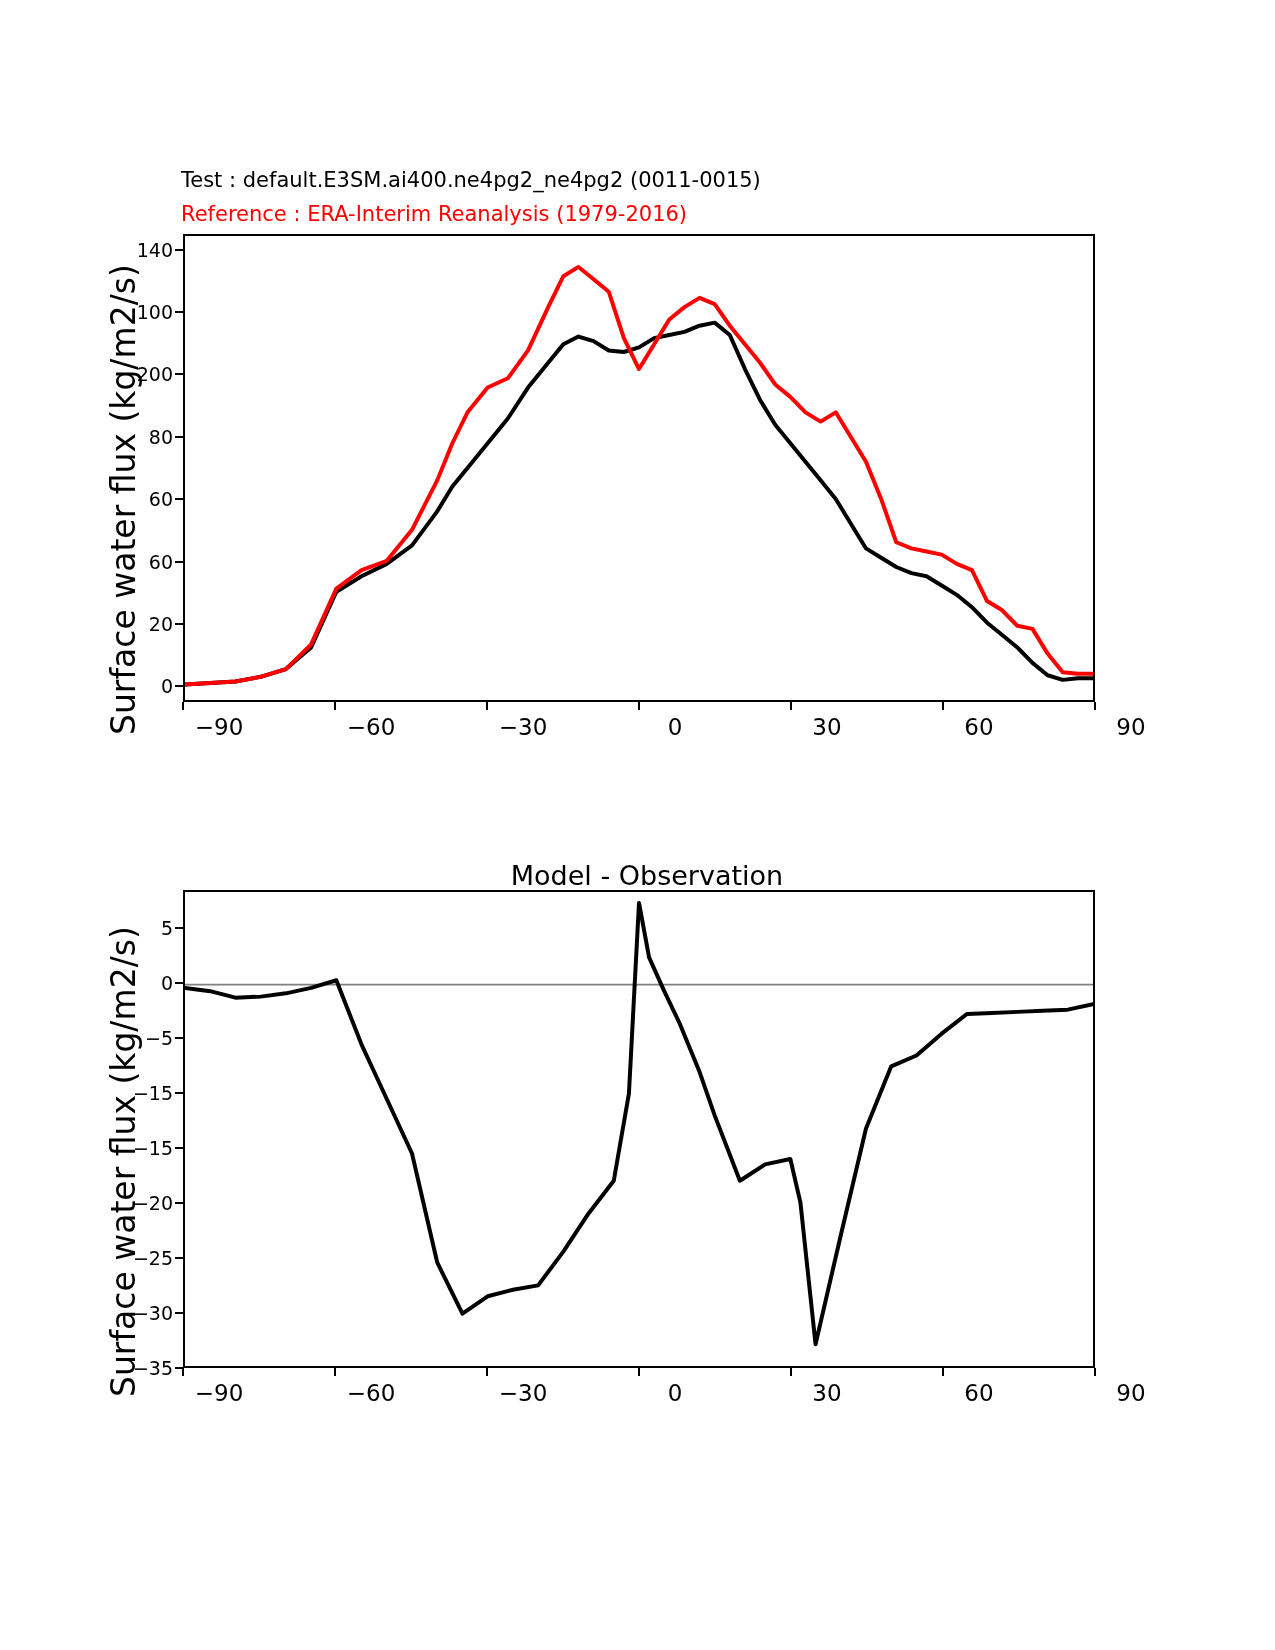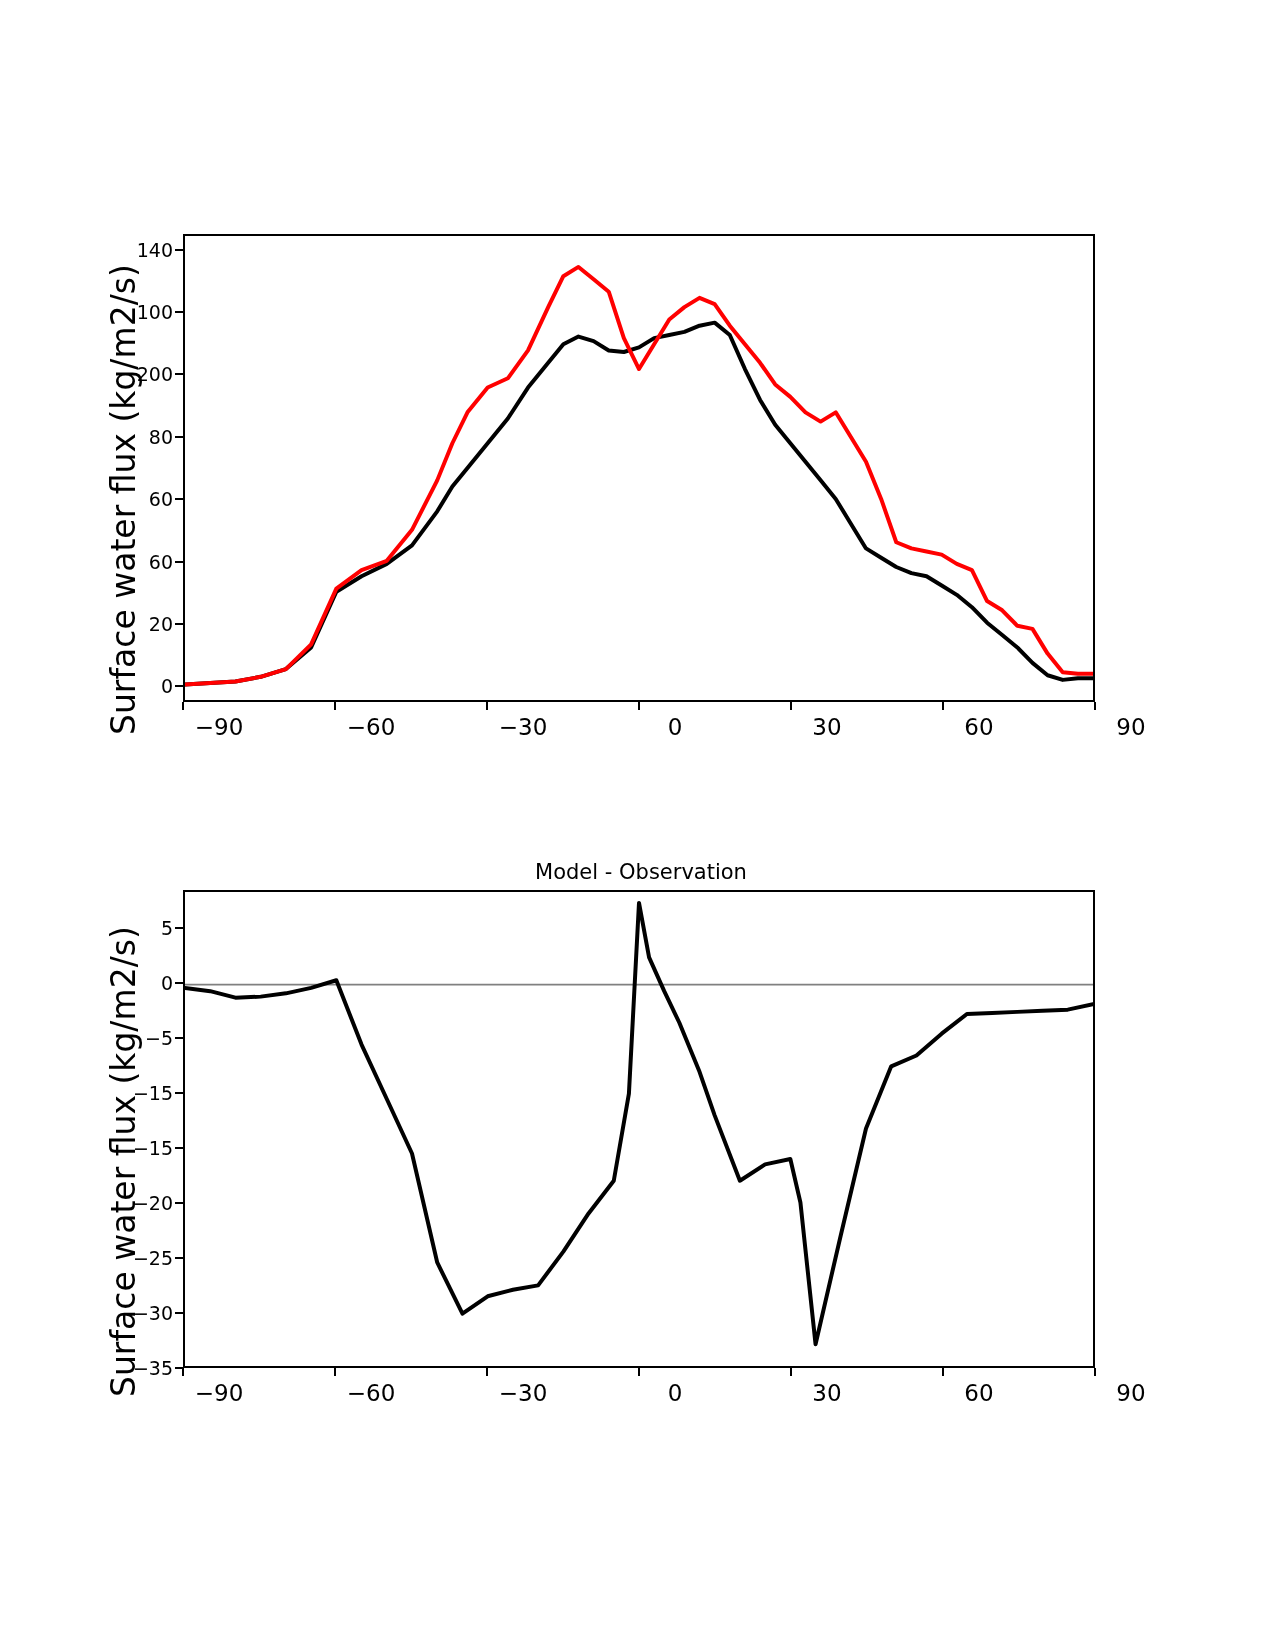--- a/index.html
+++ b/index.html
@@ -96,32 +96,34 @@
   }
   .tickmark {
     position: absolute;
     background: #000000;
   }
   .tickmark.x { width: 2px; height: 8px; }
   .tickmark.y { width: 8px; height: 2px; }
   #subtitle-diff {
     position: absolute;
     top: 860px;
-    left: 185px;
+    left: 191px;
     width: 912px;
     text-align: center;
-    font-size: 21px;
+    font-size: 27px;
   }
 </style>
 </head>
 <body>
 
 <div class="page">
 
 
+  <div class="legend-line" id="legend-test">Test : default.E3SM.ai400.ne4pg2_ne4pg2 (0011-0015)</div>
+  <div class="legend-line" id="legend-ref">Reference : ERA-Interim Reanalysis (1979-2016)</div>
 
   <div class="ylabel" id="ylabel-top">Surface water flux (kg/m2/s)</div>
   <div class="ylabel" id="ylabel-bottom">Surface water flux (kg/m2/s)</div>
 
   <div class="plotbox" id="plot-top">
     <svg id="svg-top" viewBox="0 0 912 468" preserveAspectRatio="none">
         <polyline points="0.00,452.40 25.33,450.84 50.67,449.28 76.00,444.60 101.33,436.80 126.67,414.96 152.00,358.80 177.33,343.20 202.67,330.72 228.00,312.00 253.33,277.68 268.53,252.72 283.73,234.00 304.00,209.04 324.27,184.08 344.53,152.88 364.80,127.92 380.00,109.20 395.20,101.40 410.40,106.08 425.60,115.44 440.80,117.00 456.00,112.32 471.20,102.96 486.40,99.84 501.60,96.72 516.80,90.48 532.00,87.36 547.20,99.84 562.40,134.16 577.60,165.36 592.80,190.32 608.00,209.04 623.20,227.76 638.40,246.48 653.60,265.20 668.80,290.16 684.00,315.12 699.20,324.48 714.40,333.84 729.60,340.08 744.80,343.20 760.00,352.56 775.20,361.92 790.40,374.40 805.60,390.00 820.80,402.48 836.00,414.96 851.20,430.56 866.40,443.04 881.60,447.72 896.80,446.16 912.00,446.16" fill="none" stroke="#000000" stroke-width="4" stroke-linejoin="round" stroke-linecap="round"></polyline>
         <polyline points="0.00,452.40 25.33,450.84 50.67,449.28 76.00,444.60 101.33,436.80 126.67,411.84 152.00,355.68 177.33,336.96 202.67,327.60 228.00,296.40 253.33,246.48 268.53,209.04 283.73,177.84 304.00,152.88 324.27,143.52 344.53,115.44 364.80,71.76 380.00,40.56 395.20,31.20 410.40,43.68 425.60,56.16 440.80,102.96 456.00,134.16 471.20,109.20 486.40,84.24 501.60,71.76 516.80,62.40 532.00,68.64 547.20,90.48 562.40,109.20 577.60,127.92 592.80,149.76 608.00,162.24 623.20,177.84 638.40,187.20 653.60,177.84 668.80,202.80 684.00,227.76 699.20,265.20 714.40,308.88 729.60,315.12 744.80,318.24 760.00,321.36 775.20,330.72 790.40,336.96 805.60,368.16 820.80,377.52 836.00,393.12 851.20,396.24 866.40,421.20 881.60,439.92 896.80,441.48 912.00,441.48" fill="none" stroke="#ff0000" stroke-width="4" stroke-linejoin="round" stroke-linecap="round"></polyline>
       </svg>
   </div>

